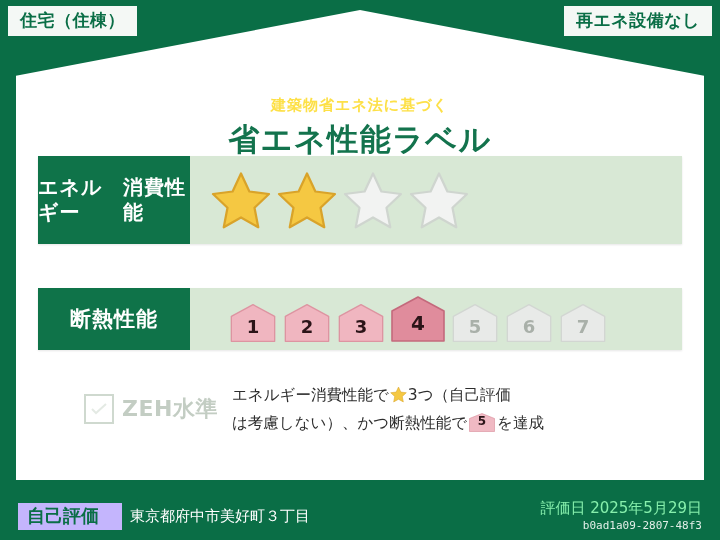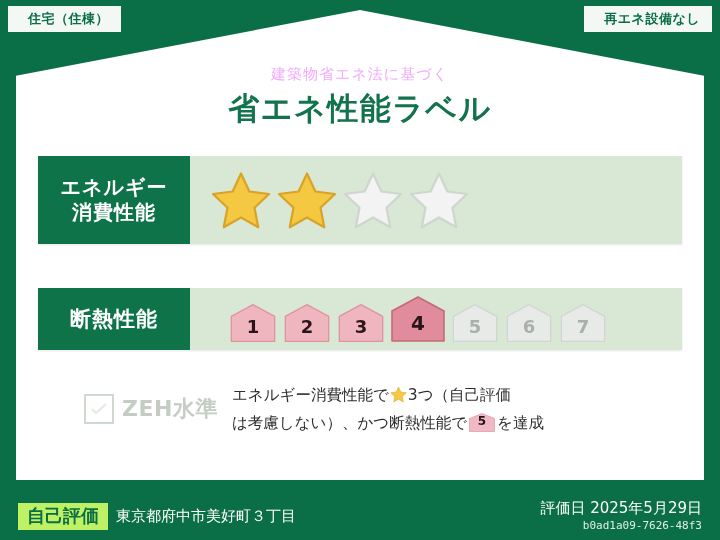--- a/index.html
+++ b/index.html
@@ -18,23 +18,23 @@
     overflow: hidden;
   }
 
   
   .corner-tag {
     position: absolute;
     top: 6px;
     background: #f4f8f5;
     color: #0a6e46;
     font-weight: bold;
-    font-size: 13px;
+    font-size: 17px;
     letter-spacing: 0.5px;
-    padding: 6px 12px 7px 20px;
+    padding: 6px 12px 7px 12px;
     line-height: 1;
     white-space: nowrap;
     z-index: 6;
   }
   #tag-left  { left: 8px; }
   #tag-right { right: 8px; }
 
   
   #house-card {
     position: absolute;
@@ -51,25 +51,26 @@
   
   #title-block {
     position: absolute;
     left: 0;
     top: 66px;
     width: 720px;
     text-align: center;
     z-index: 7;
   }
   #title-sub {
-    color: #f0abfc;
+    color: #fde047;
     font-size: 15px;
-    font-weight: normal;
+    font-weight: bold;
     letter-spacing: 1px;
     line-height: 1.1;
+    margin-top: 31px;
   }
   #title-main {
     color: #13734d;
     font-size: 31px;
     font-weight: bold;
     letter-spacing: 1.5px;
     line-height: 1.25;
     margin-top: 6px;
   }
 
@@ -85,21 +86,21 @@
     box-shadow: 0 1px 2px rgba(0,0,0,0.10);
   }
   #row-energy    { top: 156px; height: 88px; }
   #row-insulate  { top: 268px; height: 62px; margin-top: 20px; }
 
   .row-label {
     background: #0f7349;
     color: #ffffff;
     font-weight: bold;
     display: flex;
-    flex-direction: column;
+    flex-direction: row;
     align-items: center;
     justify-content: center;
     flex: 0 0 152px;
     line-height: 1.25;
     letter-spacing: 1px;
   }
   #row-energy .row-label { font-size: 20px; }
   #row-insulate .row-label { font-size: 21px; }
   .row-label span { display: block; }
 
@@ -201,44 +202,44 @@
   
   #footer-left {
     position: absolute;
     left: 18px;
     bottom: 10px;
     display: flex;
     align-items: center;
     z-index: 8;
   }
   #self-eval-tag {
-    background: #bef264;
+    background: #c4b5fd;
     color: #0a6e46;
     font-weight: bold;
     font-size: 18px;
-    padding: 4px 9px 5px 9px;
+    padding: 4px 23px 5px 9px;
     line-height: 1;
     white-space: nowrap;
   }
   #address-text {
     color: #ffffff;
     font-size: 15px;
     margin-left: 8px;
     white-space: nowrap;
     text-align: center;
   }
   #footer-right {
     position: absolute;
     right: 18px;
     bottom: 8px;
     text-align: right;
     z-index: 8;
   }
   #eval-date {
-    color: #ffffff;
+    color: #86efac;
     font-size: 15px;
     line-height: 1.2;
     white-space: nowrap;
   }
   #label-id {
     color: #e2efe8;
     font-size: 11px;
     line-height: 1.2;
     margin-top: 2px;
     white-space: nowrap;
@@ -350,16 +351,16 @@
           </svg><span class="grade-num">5</span></span><span>を達成</span>
     </div>
   </div>
 
   <div id="footer-left">
     <div id="self-eval-tag">自己評価</div>
     <div id="address-text">東京都府中市美好町３丁目</div>
   </div>
   <div id="footer-right">
     <div id="eval-date">評価日 2025年5月29日</div>
-    <div id="label-id">b0ad1a09-7626-48f3</div>
+    <div id="label-id">b0ad1a09-2807-48f3</div>
   </div>
 
 </div>
 
 </body></html>

